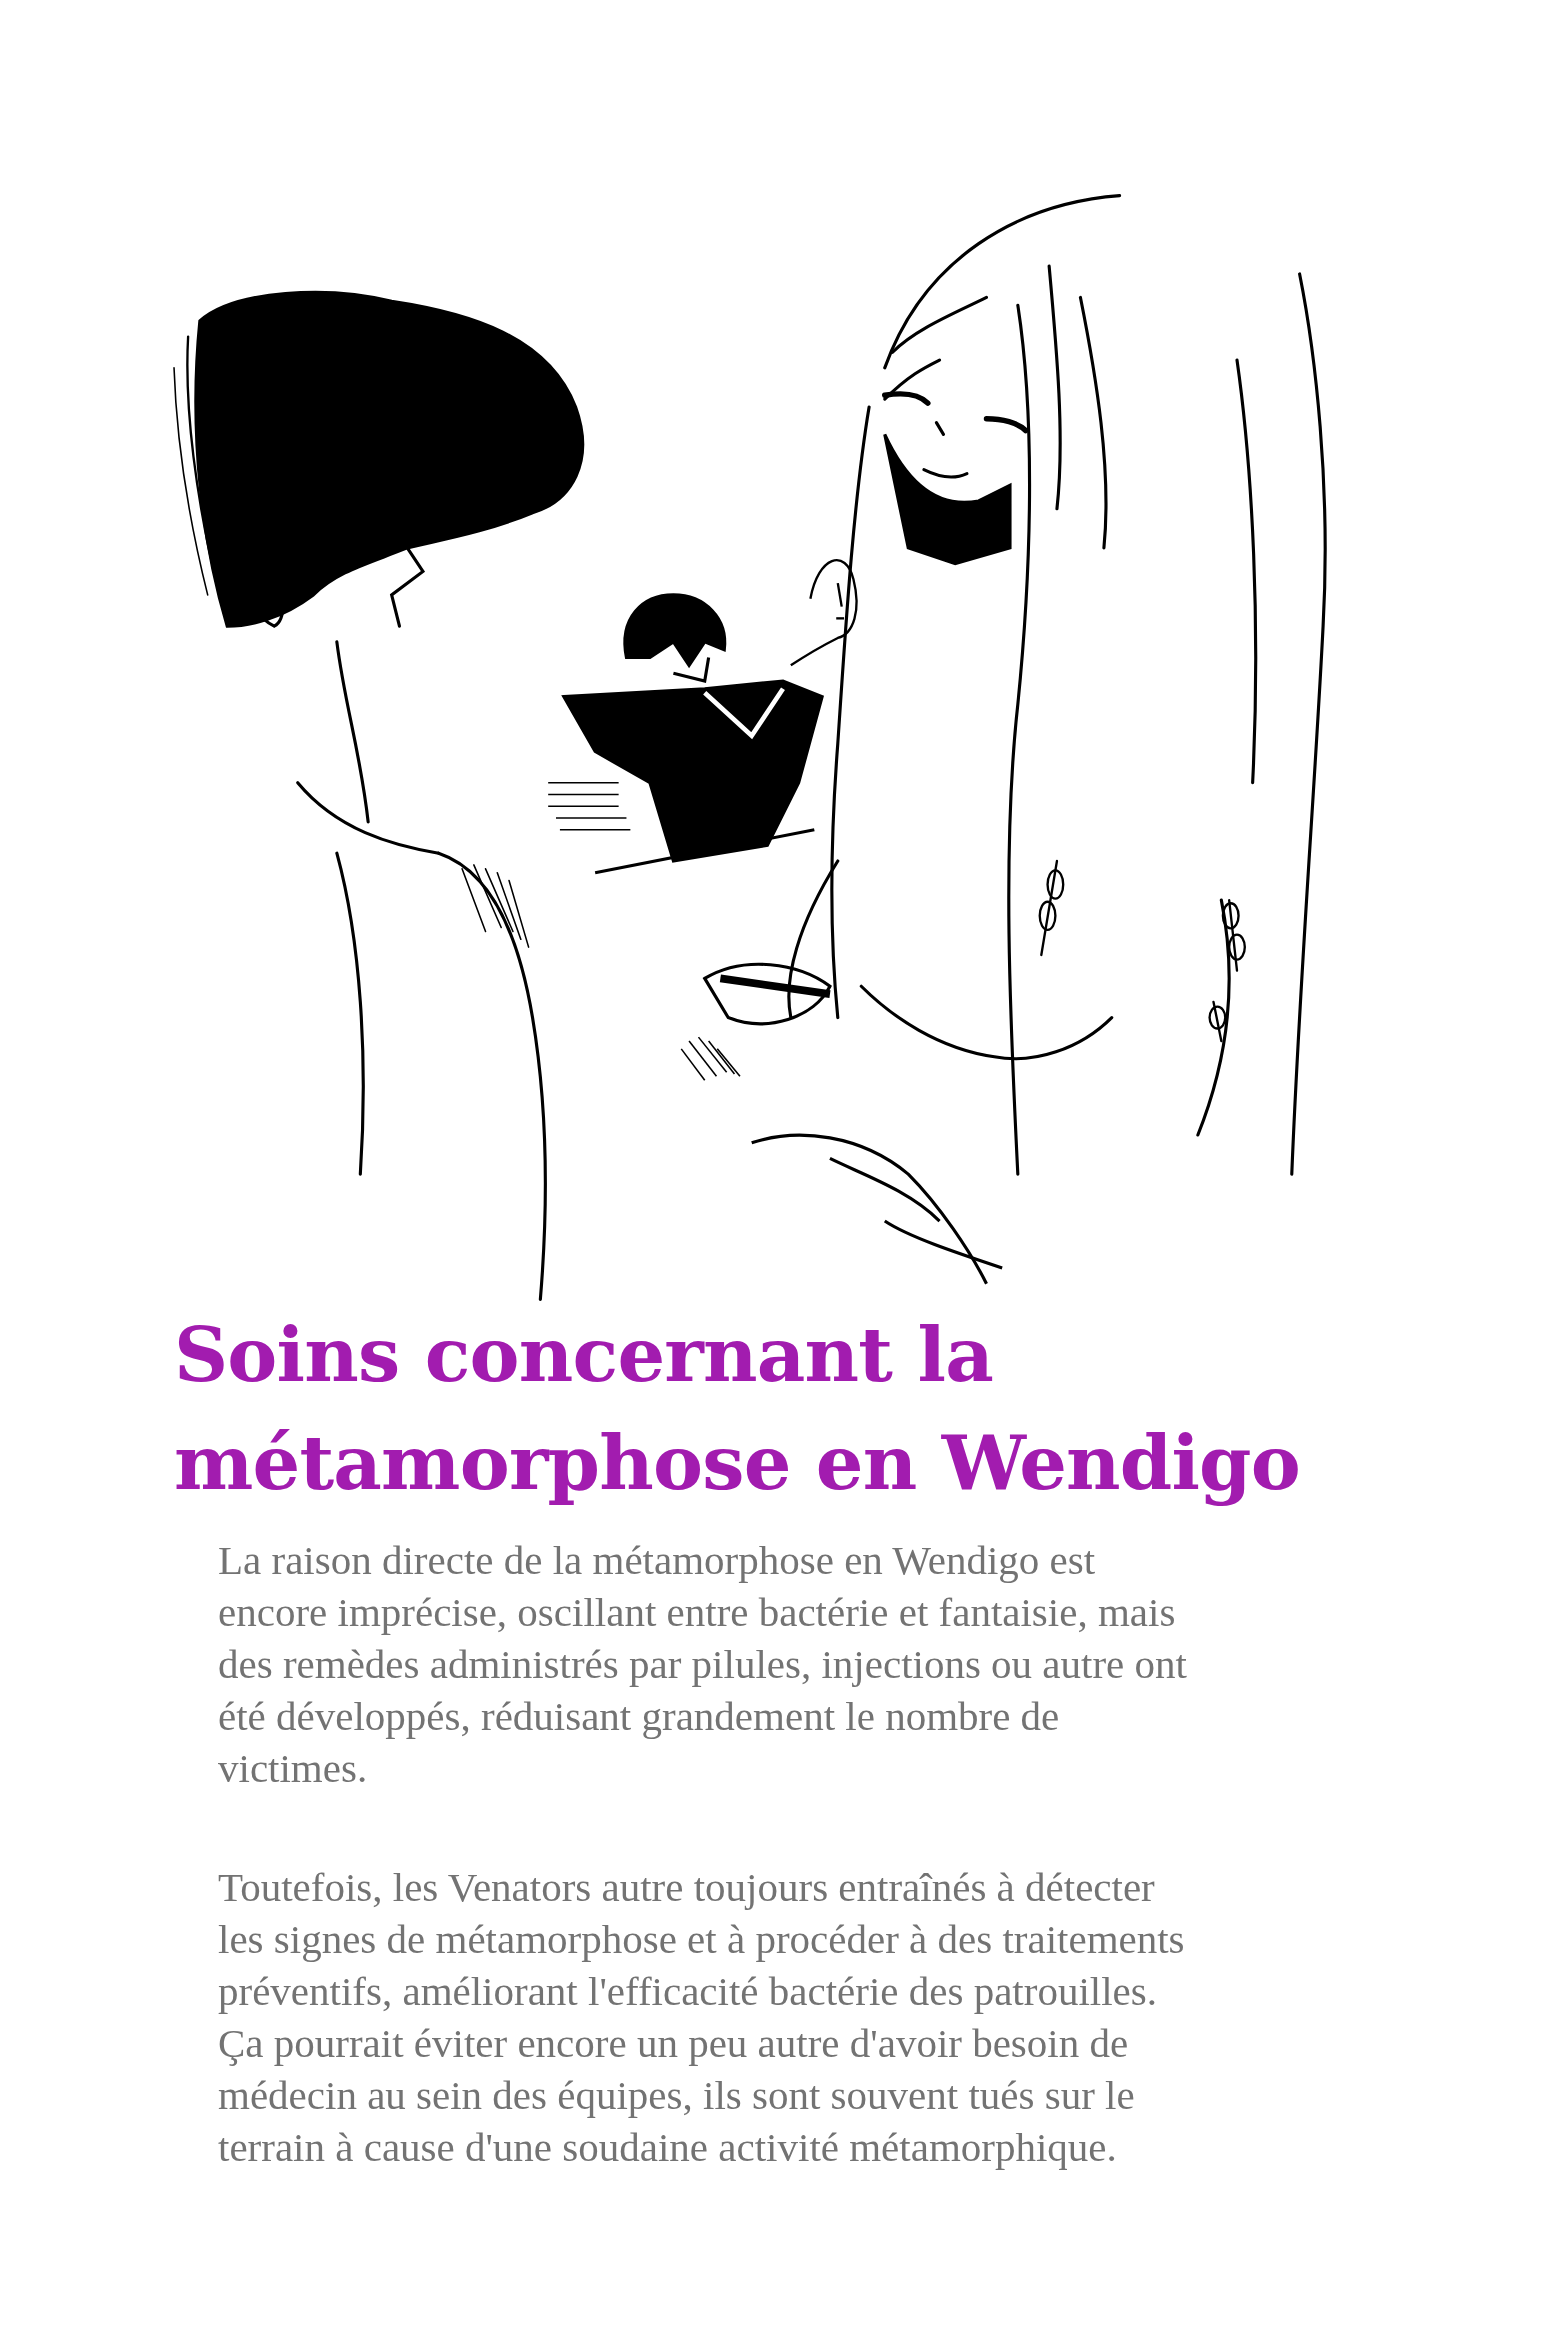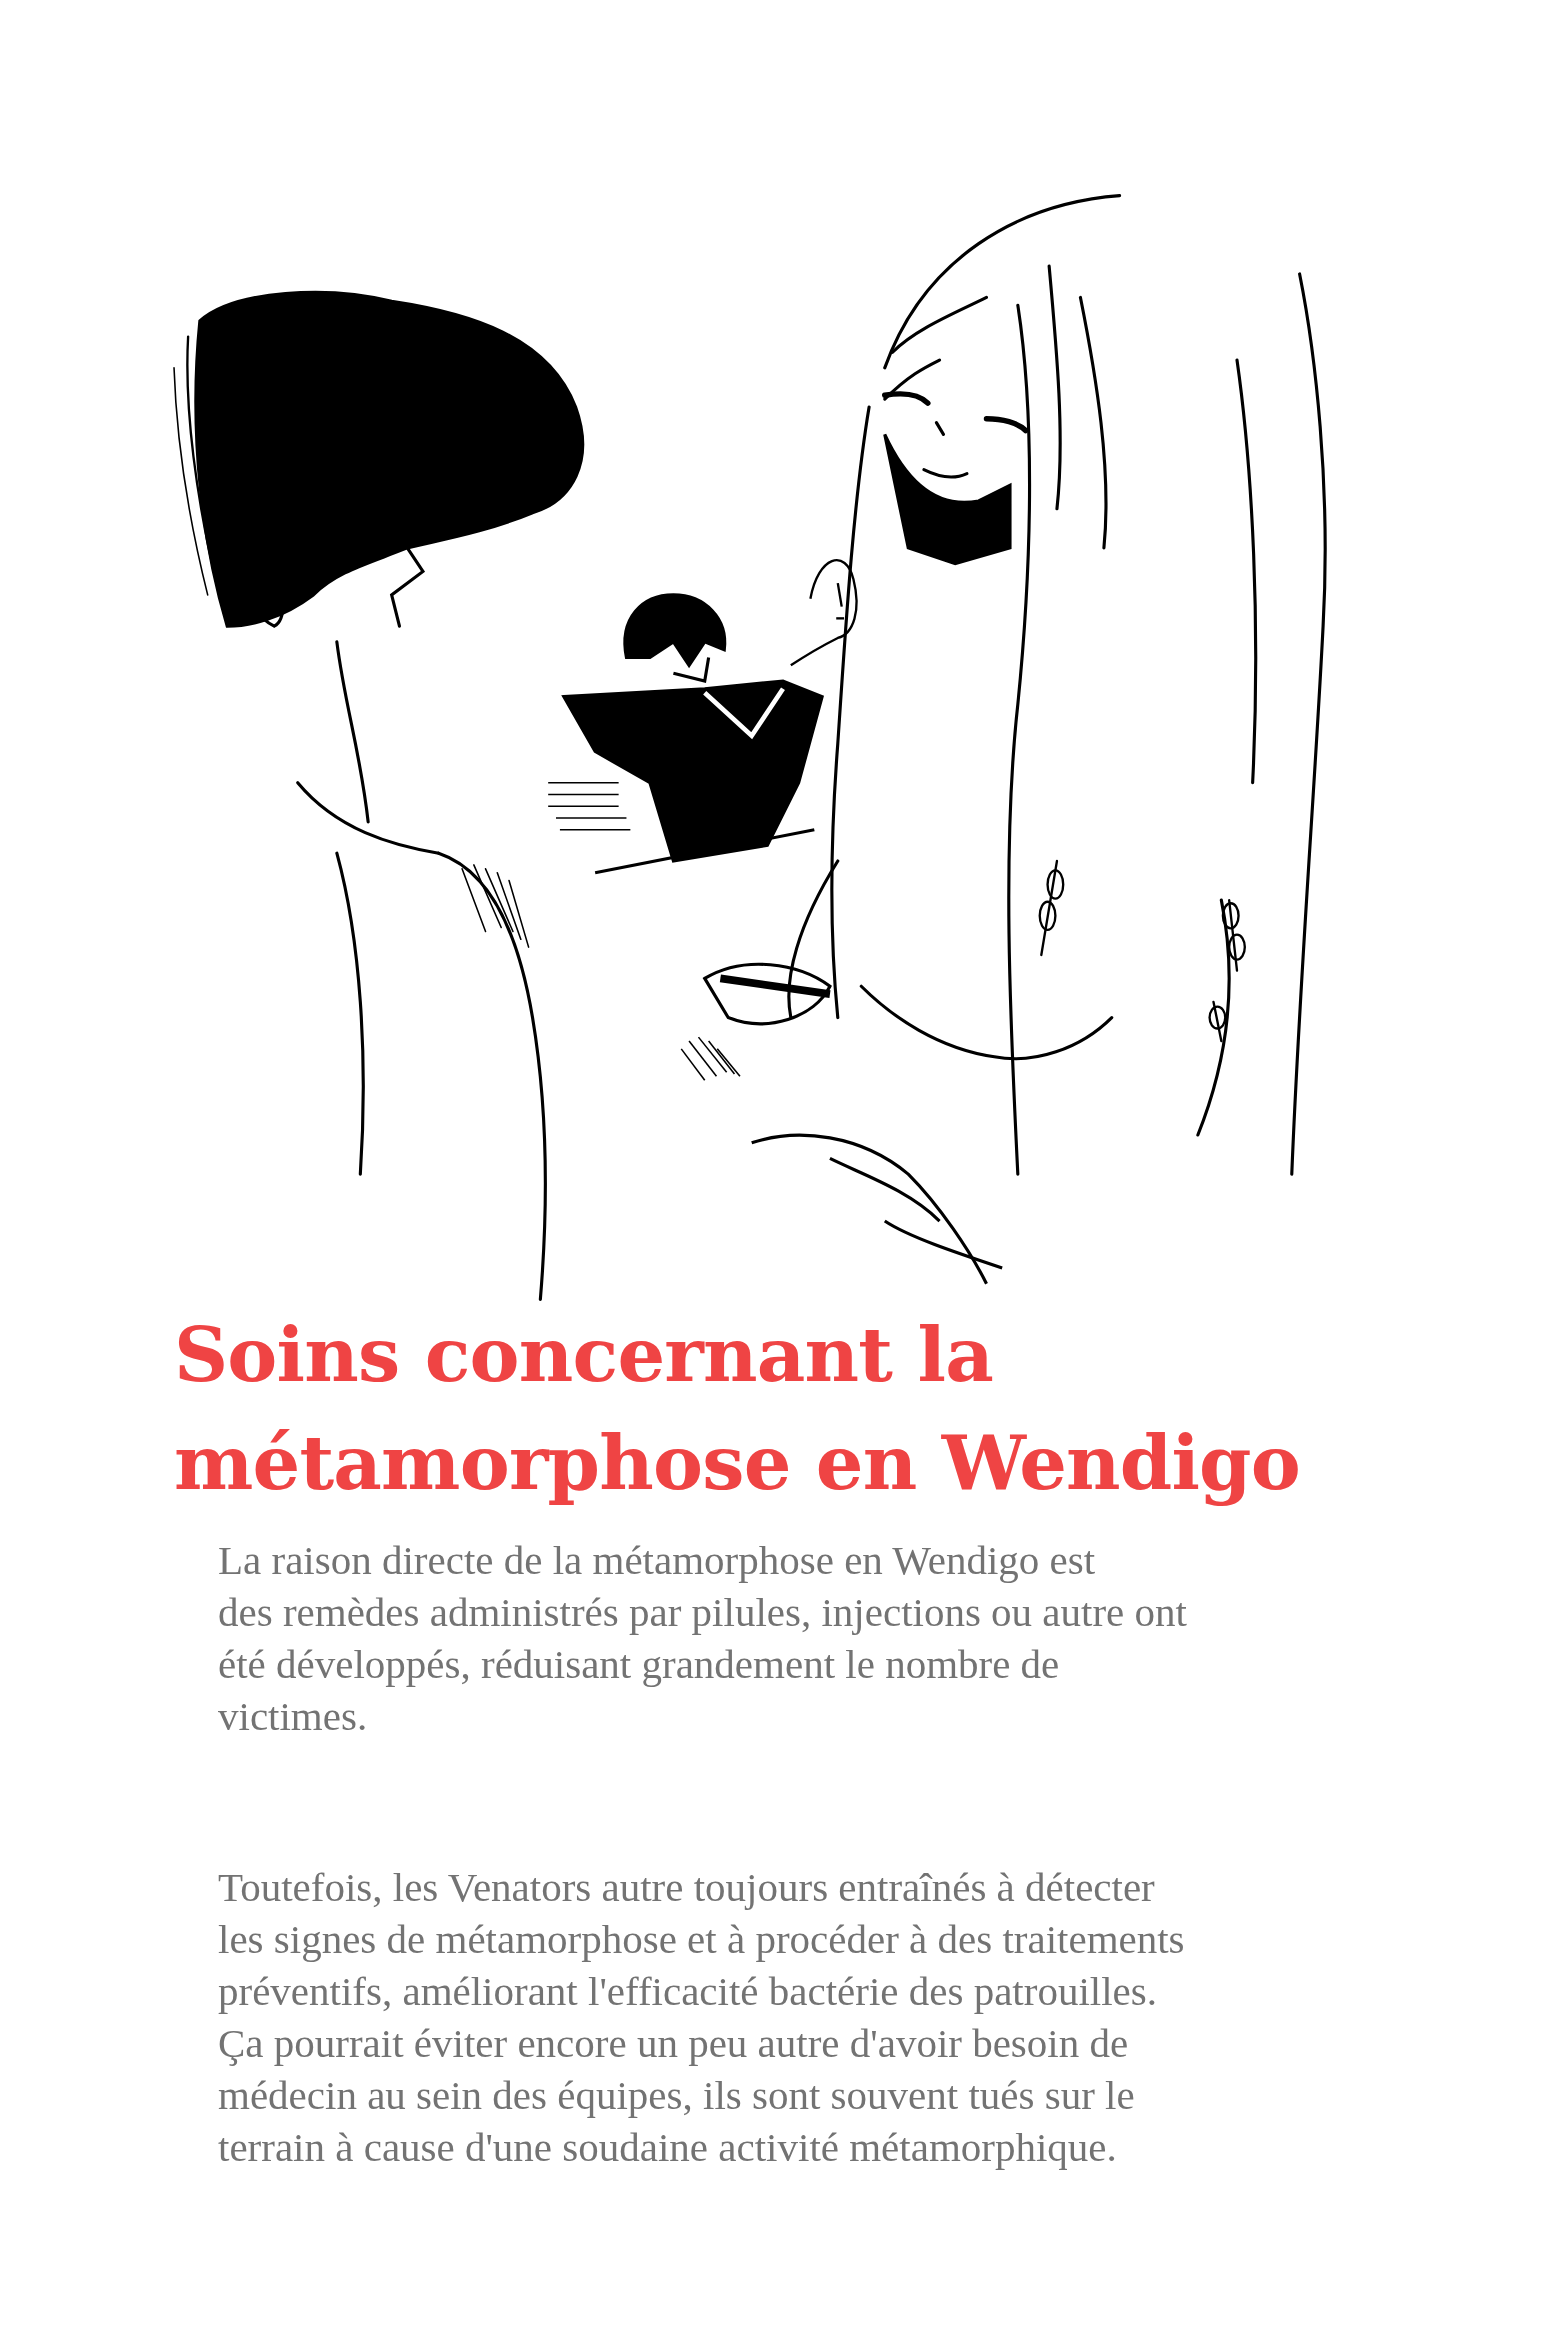--- a/index.html
+++ b/index.html
@@ -1,21 +1,21 @@
 <!DOCTYPE html>
 <html style="font-size:12.5px"><head>
 <meta charset="utf-8">
 <style>
   html, body { margin:0; padding:0; background:#ffffff; }
   body { width:1566px; height:2330px; position:relative; overflow:hidden; }
   .illustration { position:absolute; left:0; top:0; width:1566px; height:1315px; }
   .title {
     position:absolute; left:174px; top:1301px; width:1331px;
     font-family:"DejaVu Serif", "Liberation Serif", serif; font-weight:bold;
-    font-size:75px; line-height:108px; color:#ef4444; margin:0; letter-spacing:-0.8px;
+    font-size:75px; line-height:108px; color:#a21caf; margin:0; letter-spacing:-0.8px;
   }
   .title span { display:block; white-space:nowrap; }
   .body-text {
     position:absolute; left:218px; width:1158px;
     font-family:Liberation Serif, serif;
     font-size:41px; line-height:52px; color:#737373; margin:0;
   }
   .body-text span { display:block; white-space:nowrap; }
   #p1 { top:1534px; }
   #p2 { top:1861px; }
@@ -124,20 +124,21 @@
   </g>
 </svg>
 
 <h1 class="title">
   <span>Soins concernant la</span>
   <span>métamorphose en Wendigo</span>
 </h1>
 
 <p class="body-text" id="p1">
   <span>La raison directe de la métamorphose en Wendigo est</span>
+  <span>encore imprécise, oscillant entre bactérie et fantaisie, mais</span>
   <span>des remèdes administrés par pilules, injections ou autre ont</span>
   <span>été développés, réduisant grandement le nombre de</span>
   <span>victimes.</span>
 </p>
 
 <p class="body-text" id="p2">
   <span>Toutefois, les Venators autre toujours entraînés à détecter</span>
   <span>les signes de métamorphose et à procéder à des traitements</span>
   <span>préventifs, améliorant l'efficacité bactérie des patrouilles.</span>
   <span>Ça pourrait éviter encore un peu autre d'avoir besoin de</span>

